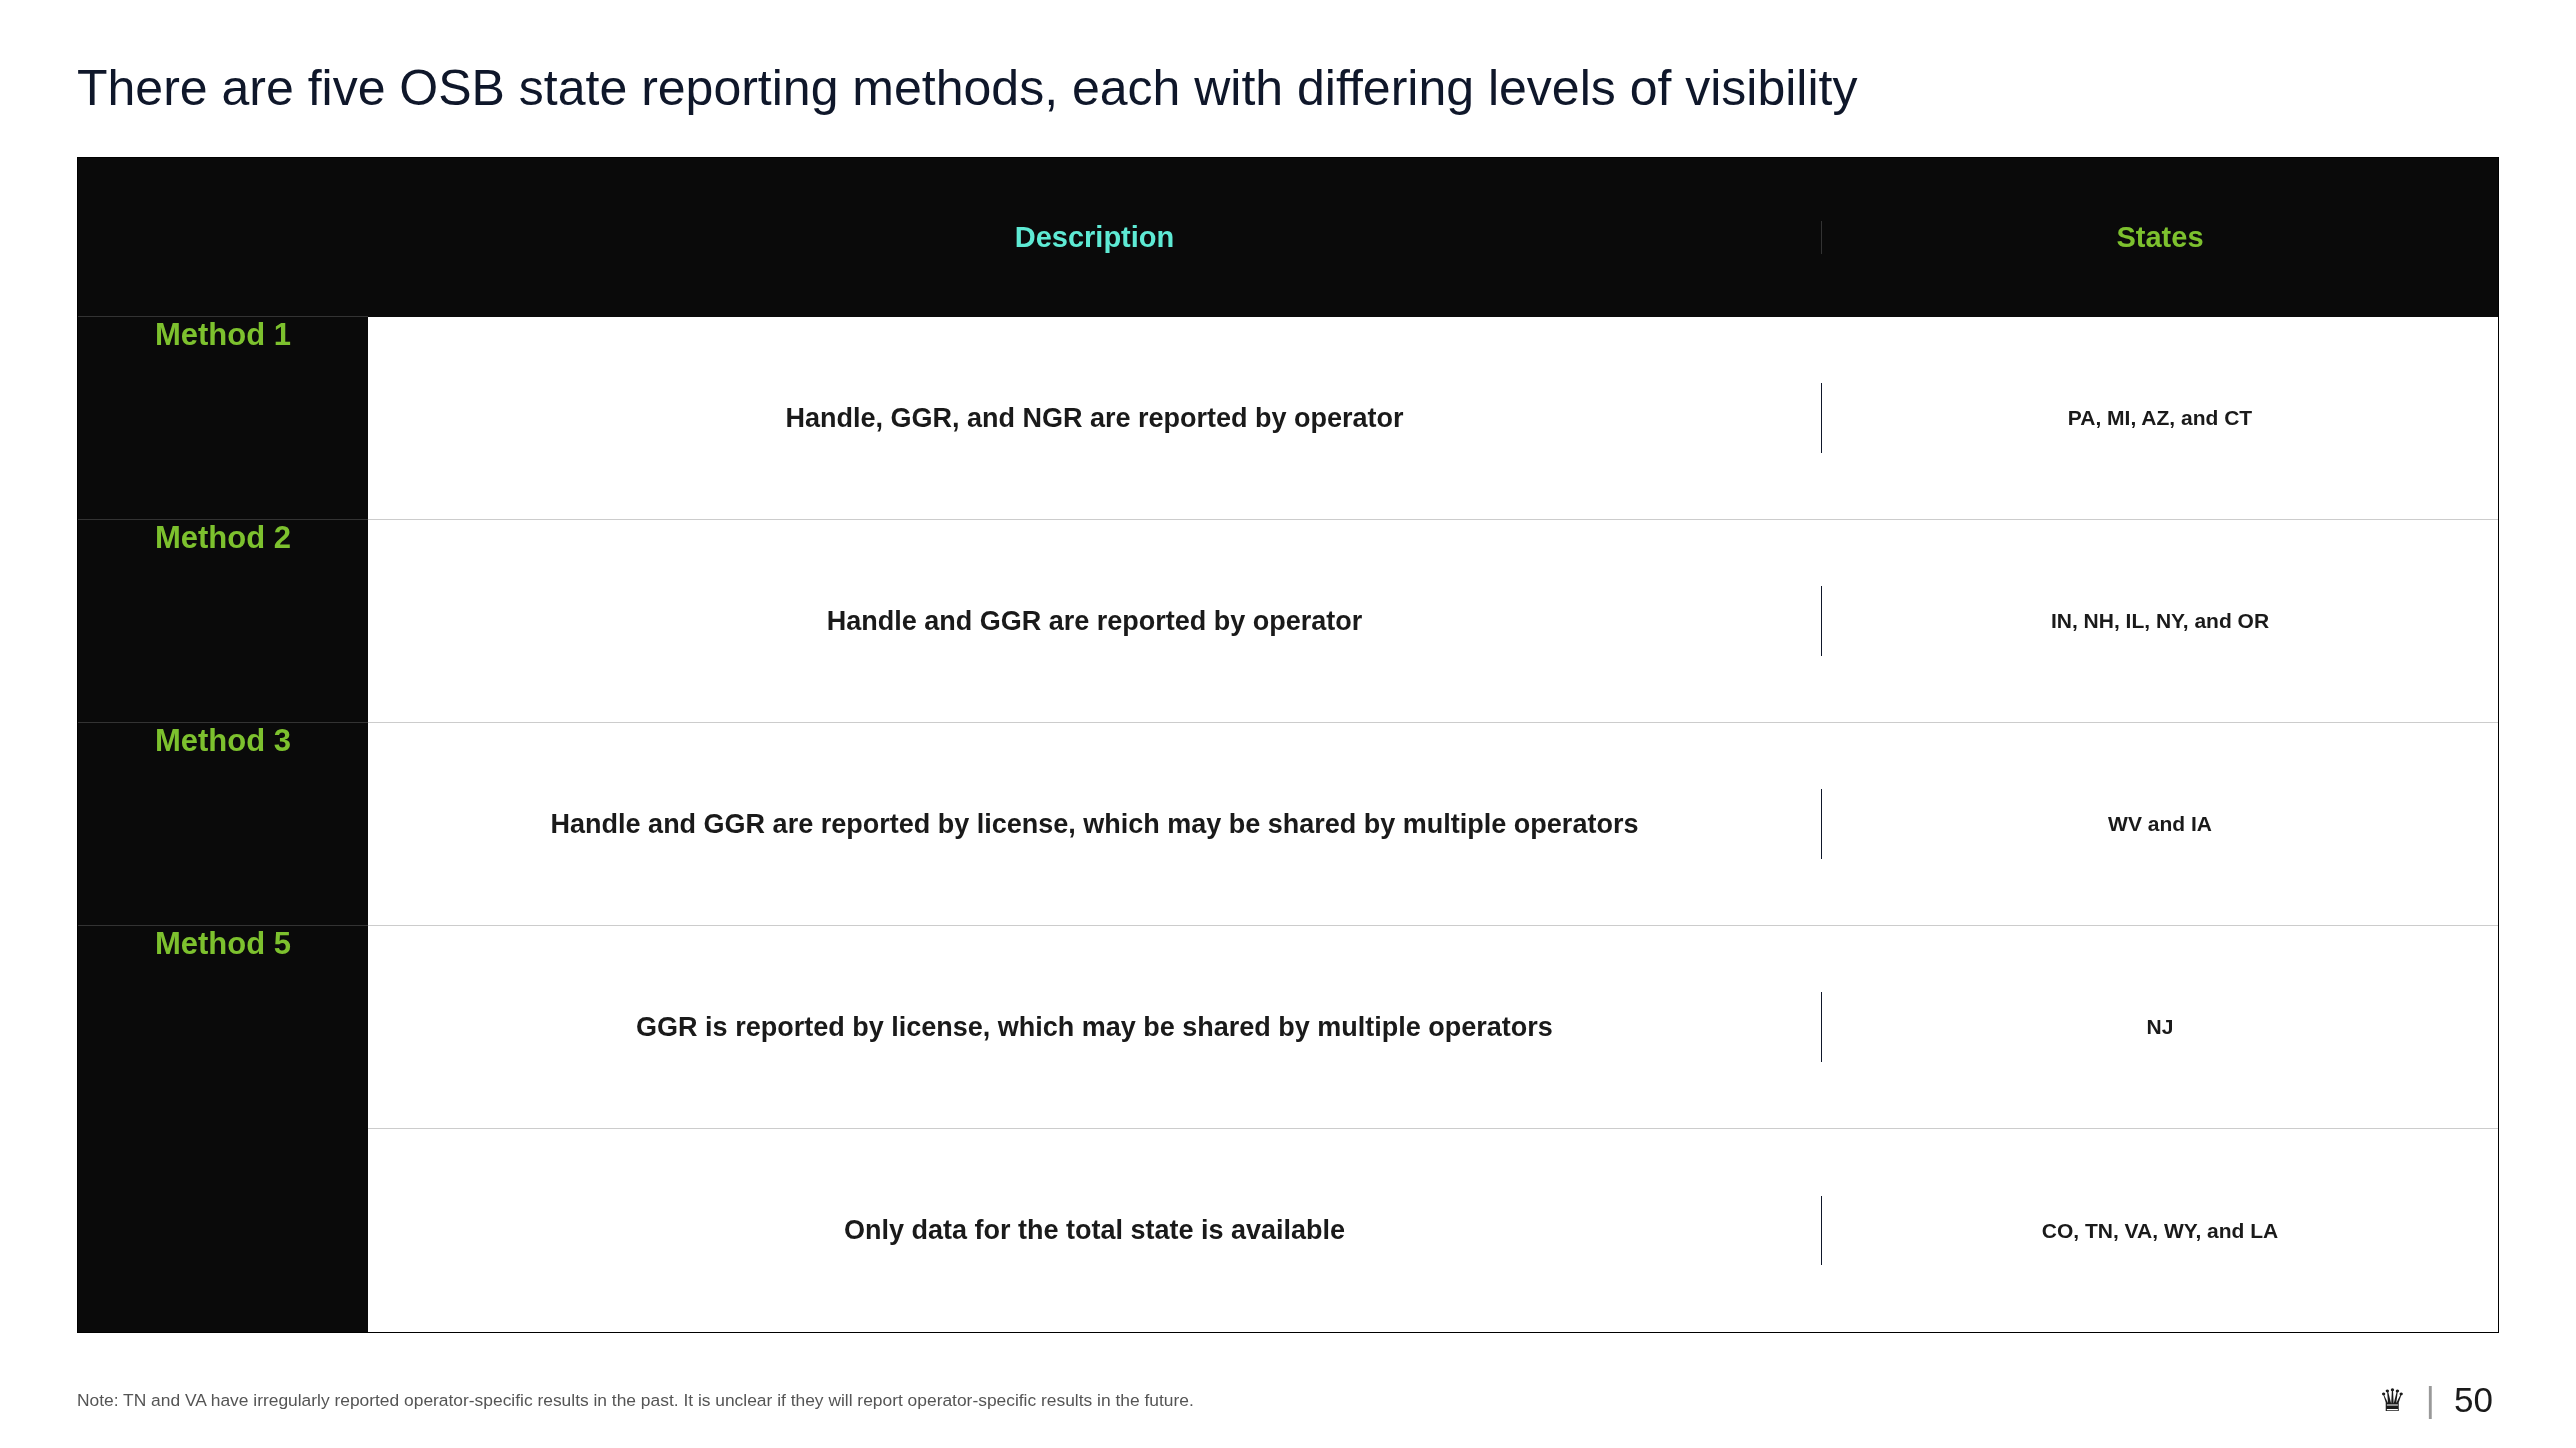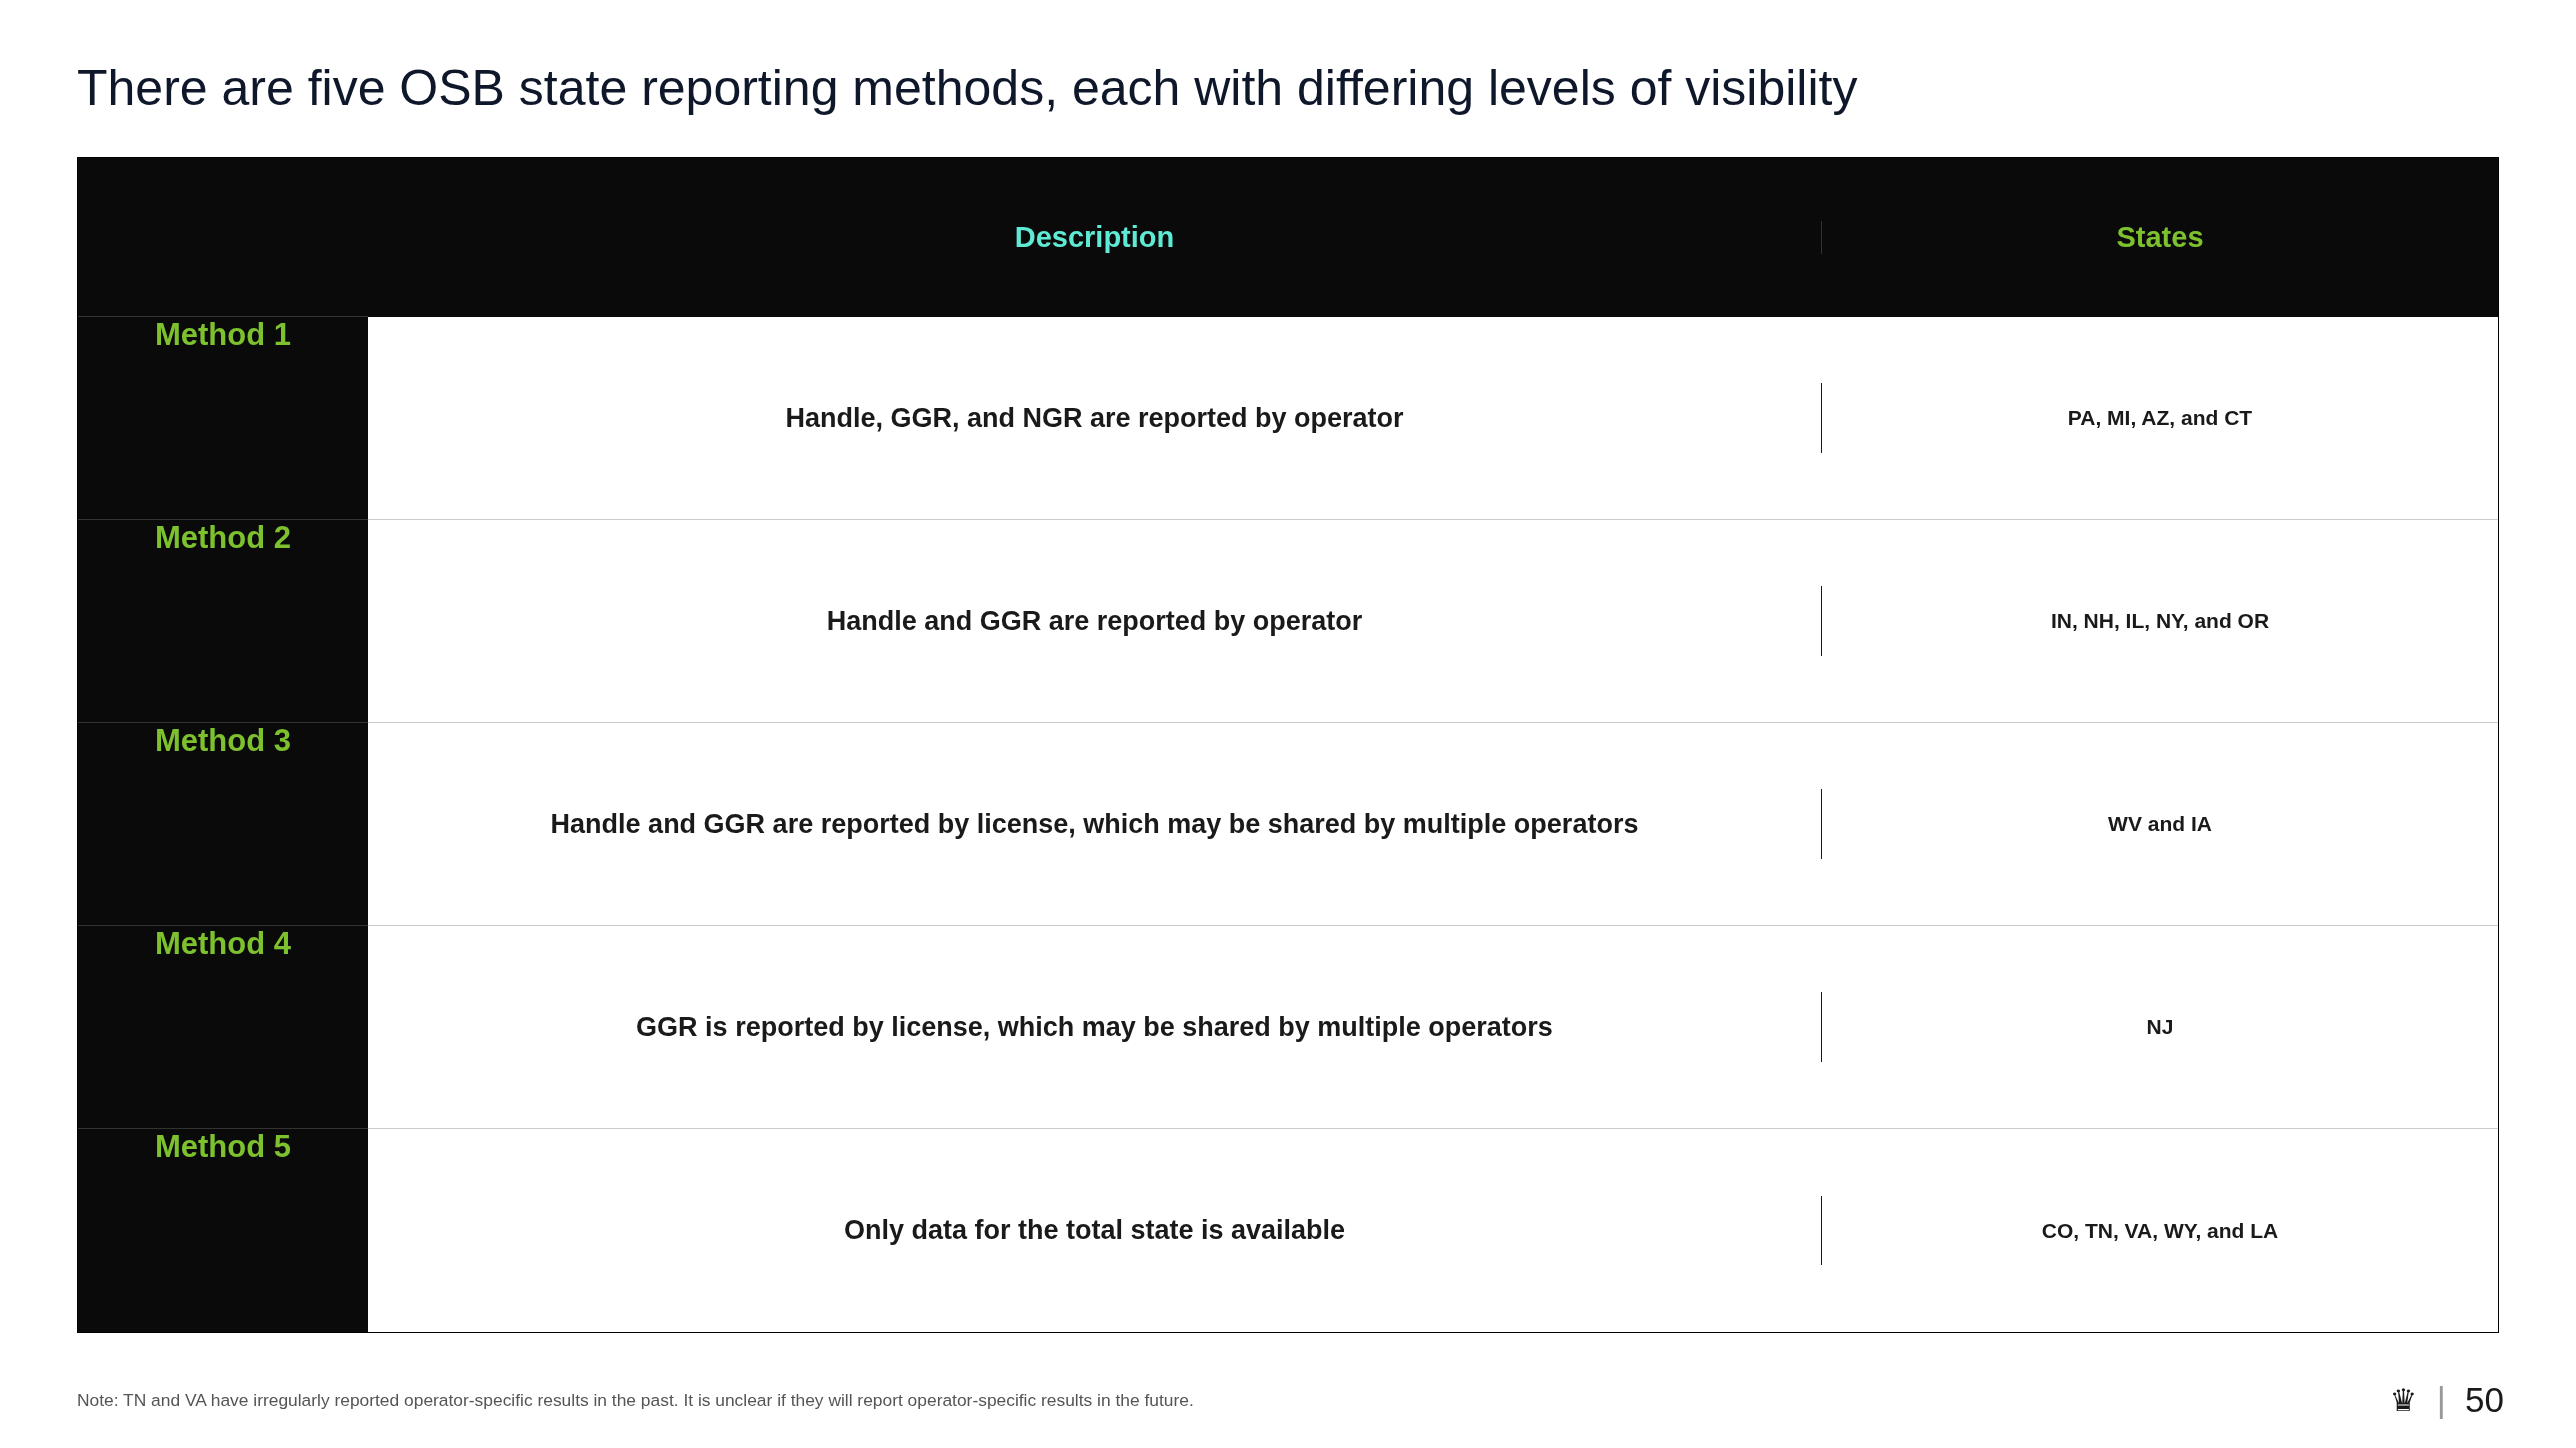--- a/index.html
+++ b/index.html
@@ -126,21 +126,21 @@
       font-size: 21px;
       font-weight: 700;
       color: #1a1a1a;
       padding: 19.3px 39px;
     }
 
     .footer {
       position: absolute;
       bottom: 29px;
       left: 77px;
-      right: 72px;
+      right: 83px;
       display: flex;
       align-items: center;
       justify-content: space-between;
     }
 
     .footer-note {
       font-size: 17.4px;
       color: #555;
       max-width: 1159px;
     }
@@ -178,23 +178,20 @@
     <div class="col-method">
       <div class="method-header-cell"></div>
       <div class="method-cell">
         <span class="method-label">Method 1</span>
       </div>
       <div class="method-cell">
         <span class="method-label">Method 2</span>
       </div>
       <div class="method-cell">
         <span class="method-label">Method 3</span>
-      </div>
-      <div class="method-cell">
-        <span class="method-label">Method 4</span>
       </div>
       <div class="method-cell">
         <span class="method-label">Method 5</span>
       </div>
     </div>
 
     <div class="col-right">
 
       <div class="header-row">
         <div class="header-description">Description</div>

